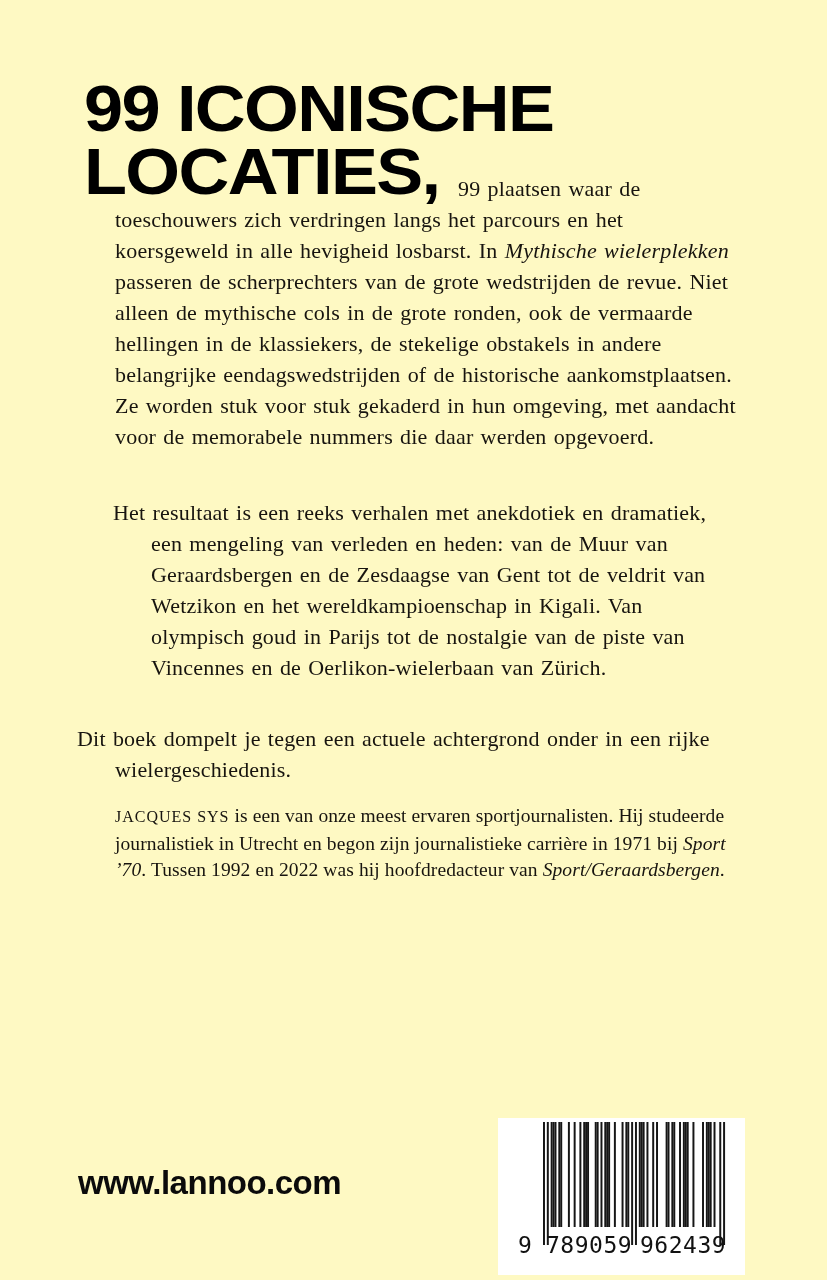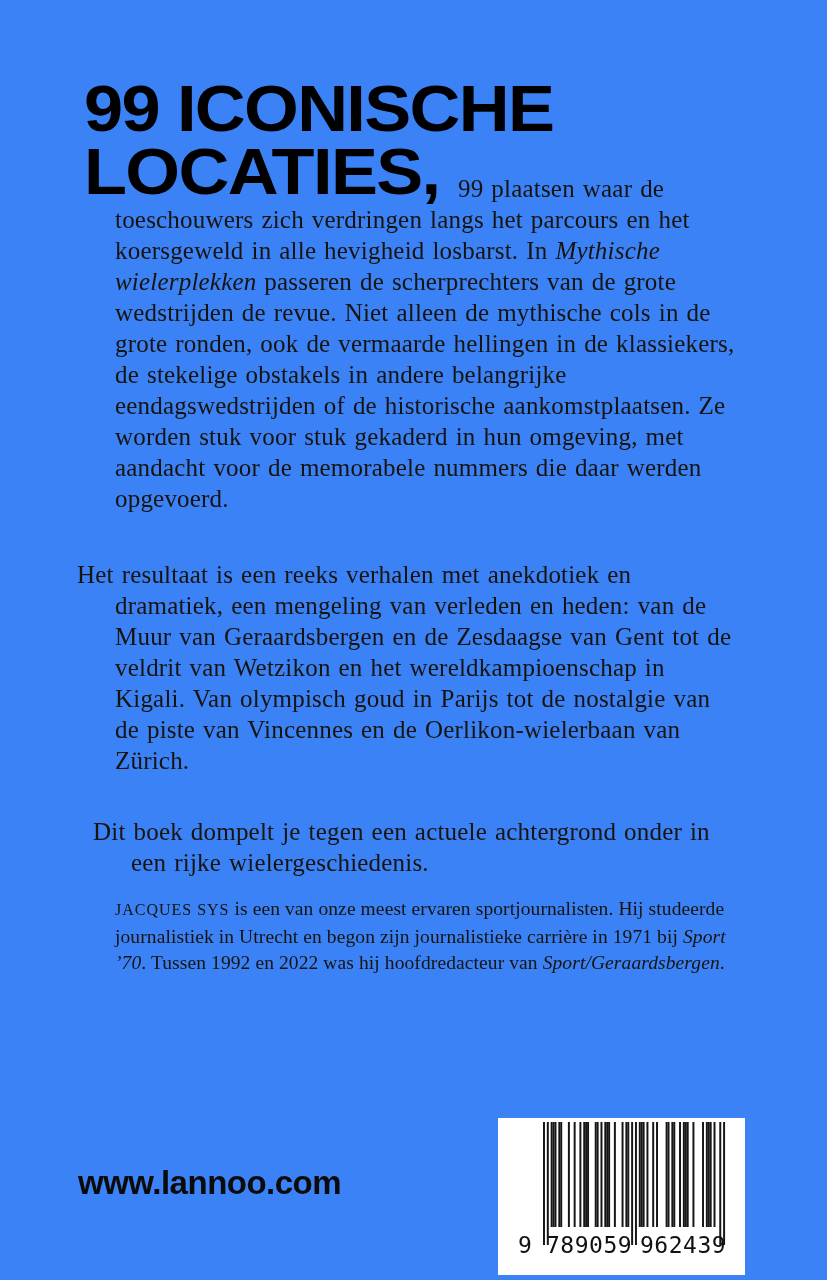--- a/index.html
+++ b/index.html
@@ -3,21 +3,21 @@
 <meta charset="utf-8">
 <style>
   html, body { margin: 0; padding: 0; }
   body { width: 827px; height: 1280px; }
 
   .cover {
     position: relative;
     width: 827px;
     height: 1280px;
     overflow: hidden;
-    background: #3b82f6;
+    background: #fef9c3;
     font-family: "Liberation Serif", serif;
     color: #17140F;
     text-decoration: underline;
   }
 
   
   .headline {
     position: absolute;
     left: 84px;
     top: 78px;
@@ -37,28 +37,28 @@
   .col {
     position: absolute;
     left: 77px;
     top: 173px;
     width: 660px;
   }
   .para {
     margin: 0 0 45px 0;
     padding-left: 38px;
     text-indent: -38px;
-    font-size: 25px;
+    font-size: 22px;
     line-height: 31px;
     letter-spacing: 0.2px;
     word-spacing: 1.5px;
   }
   .para-1 { text-indent: 343px; }   
-  .para-2 { margin-bottom: 40px; }
-  .para-3 { margin-bottom: 18px; margin-left: 16px; }
+  .para-2 { margin-bottom: 40px; margin-left: 36px; }
+  .para-3 { margin-bottom: 18px; }
 
   .bio {
     margin: 0 0 0 38px;
     font-size: 19.5px;
     line-height: 26.5px;
     letter-spacing: 0.1px;
   }
 
   .seg-italic { font-style: italic; }
   .seg-smallcaps { font-size: 0.82em; letter-spacing: 1px; }

